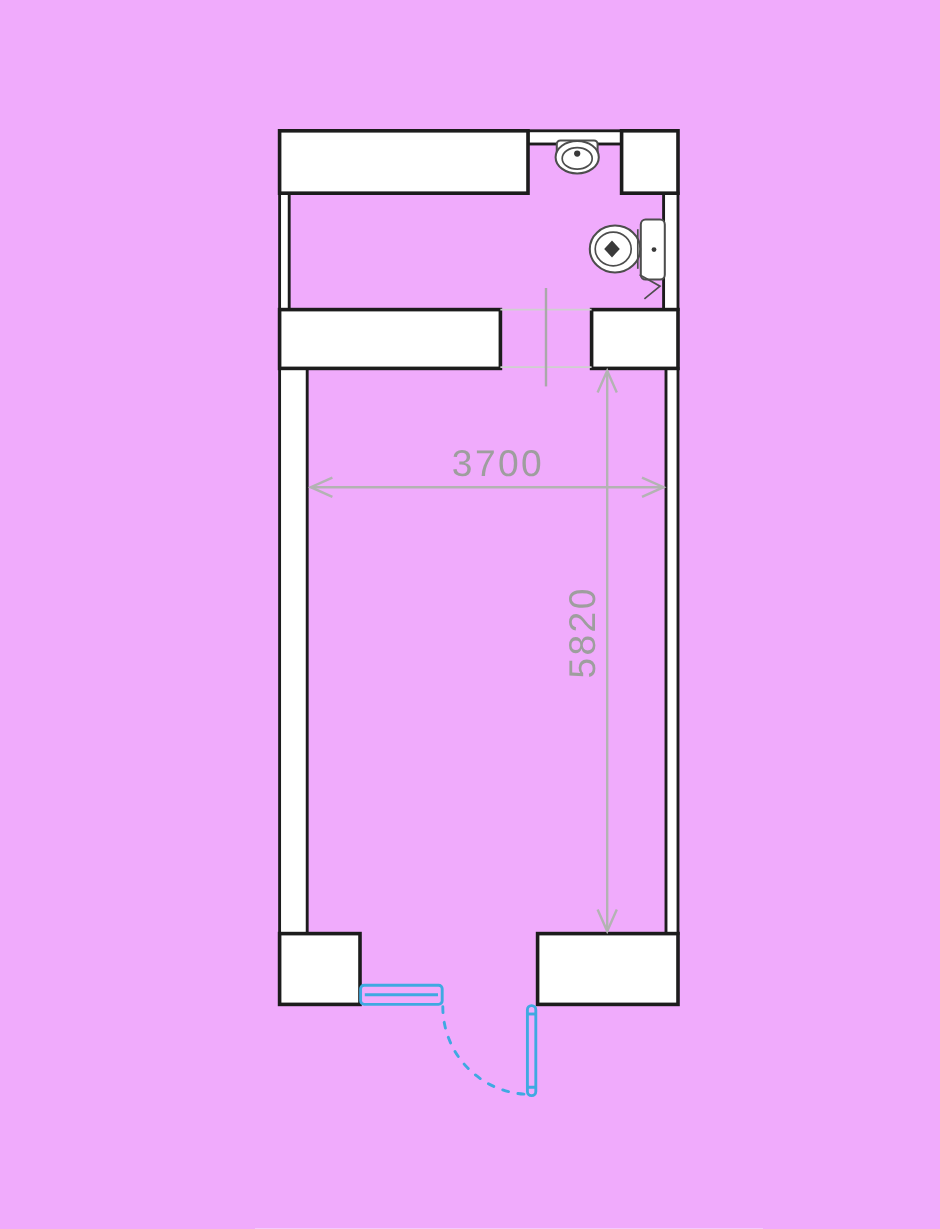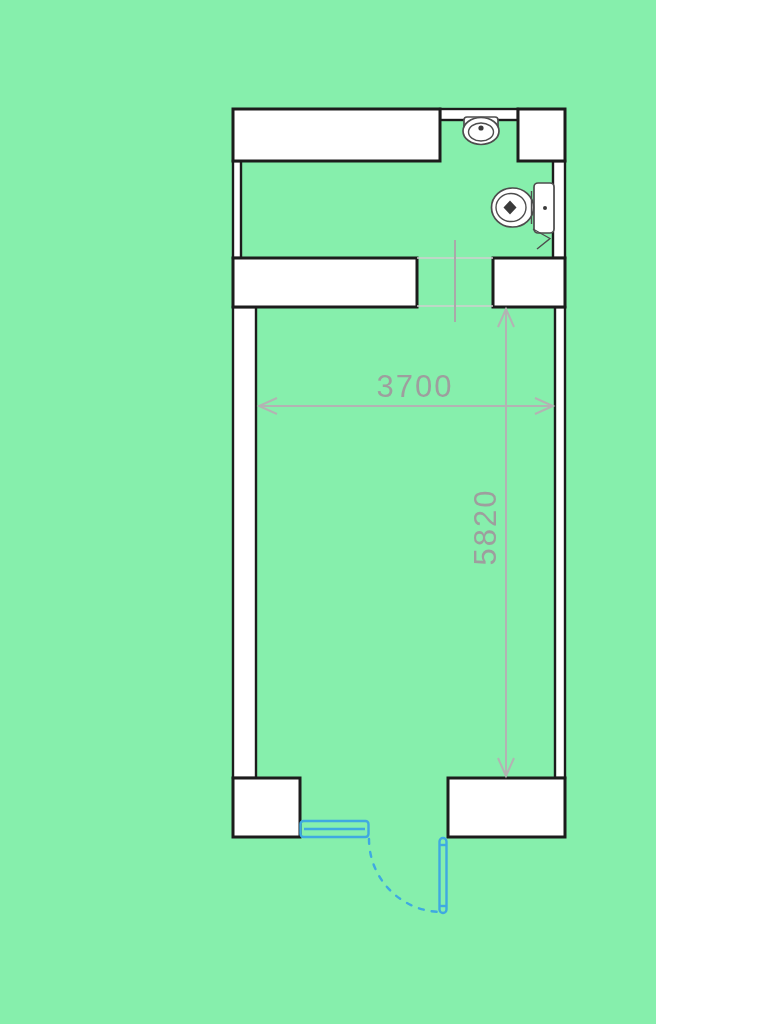--- a/index.html
+++ b/index.html
@@ -1,16 +1,16 @@
 <!DOCTYPE html>
 <html><head>
 <meta charset="utf-8">
 <style>
   html,body{margin:0;padding:0;background:#ffffff;}
-  .canvas{position:relative;width:656px;height:1024px;background:#86efac;overflow:hidden;
+  .canvas{position:relative;width:783px;height:1024px;background:#f0abfc;overflow:hidden;
           font-family:"Liberation Sans",sans-serif;}
   svg{display:block;}
   .wall{fill:#ffffff;stroke:#1c1c1c;stroke-width:3;stroke-linejoin:miter;}
   .wall-thin{stroke-width:2.4;}
   .fixture{fill:#ffffff;stroke:#4d4d4d;stroke-width:1.7;}
   .fixture-fine{fill:none;stroke:#4d4d4d;stroke-width:1.4;}
   .fixture-dot{fill:#3a3a3a;stroke:none;}
   .opening-line{stroke:#cfcfcf;stroke-width:1.5;}
   .marker-line{stroke:#a9a9a9;stroke-width:2;}
   .dim-line{fill:none;stroke-width:2;}

